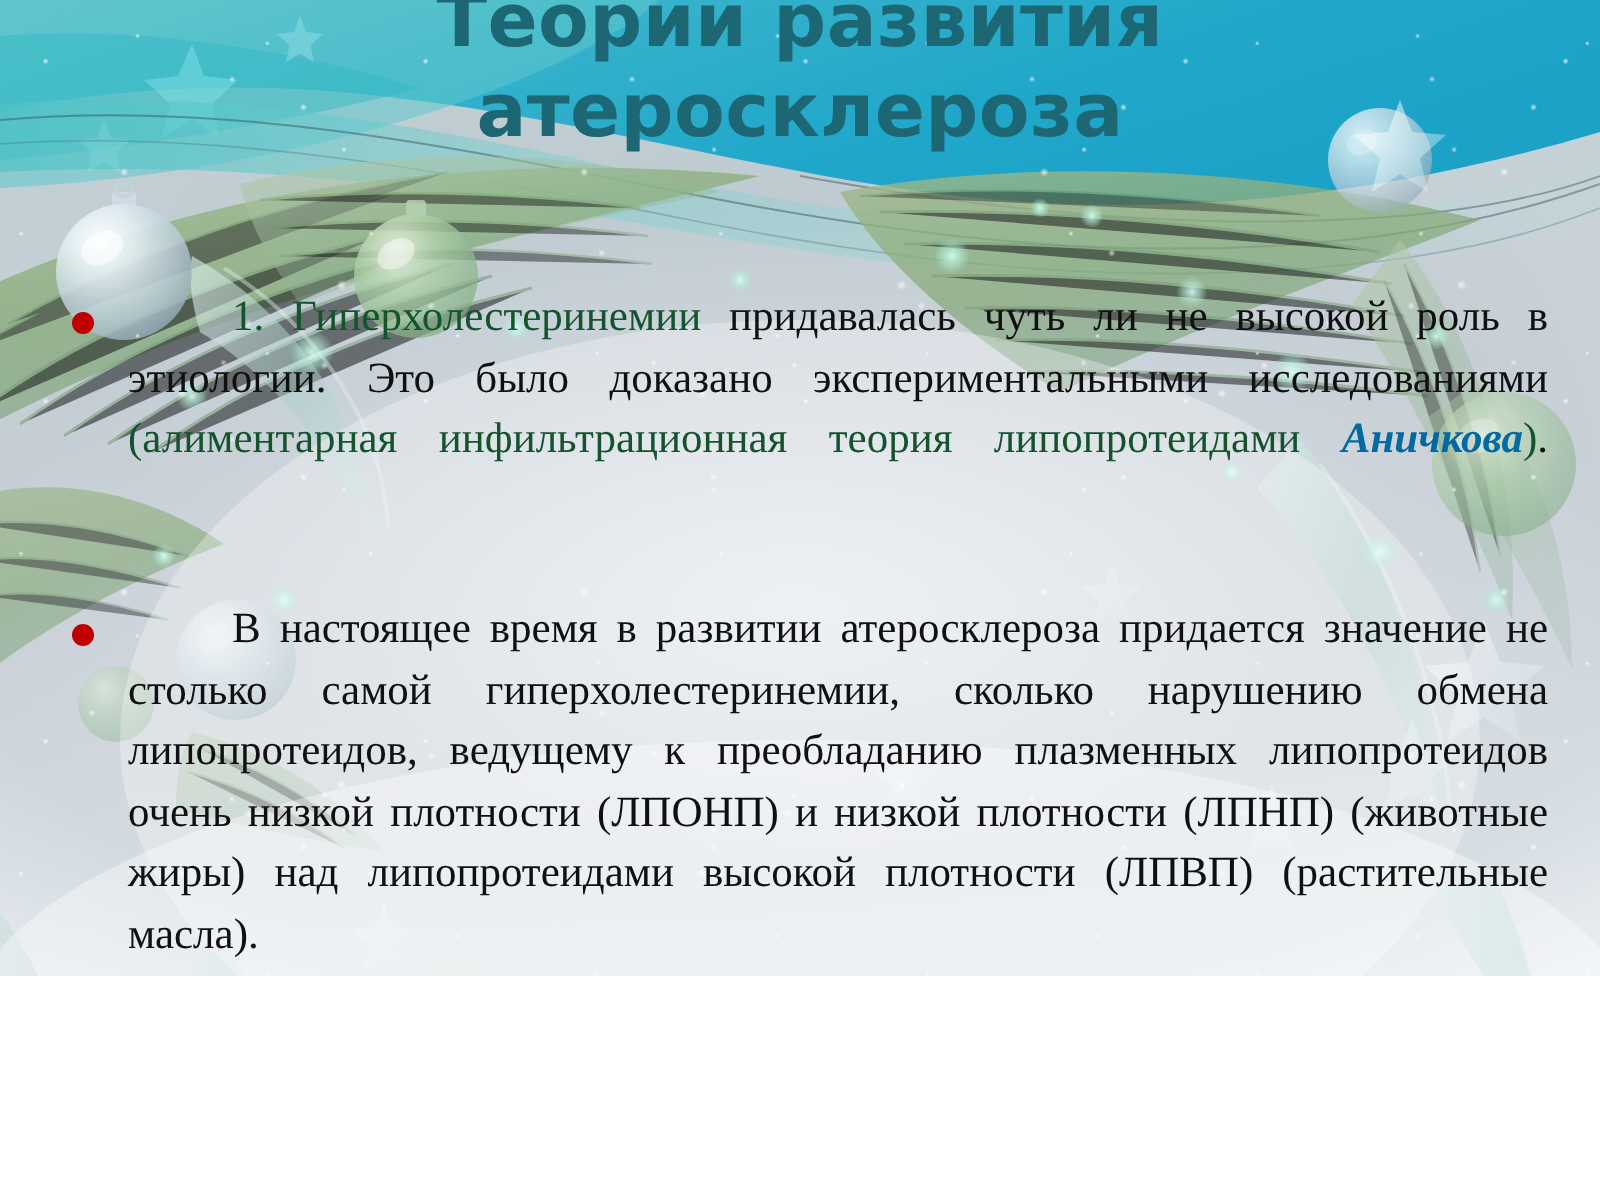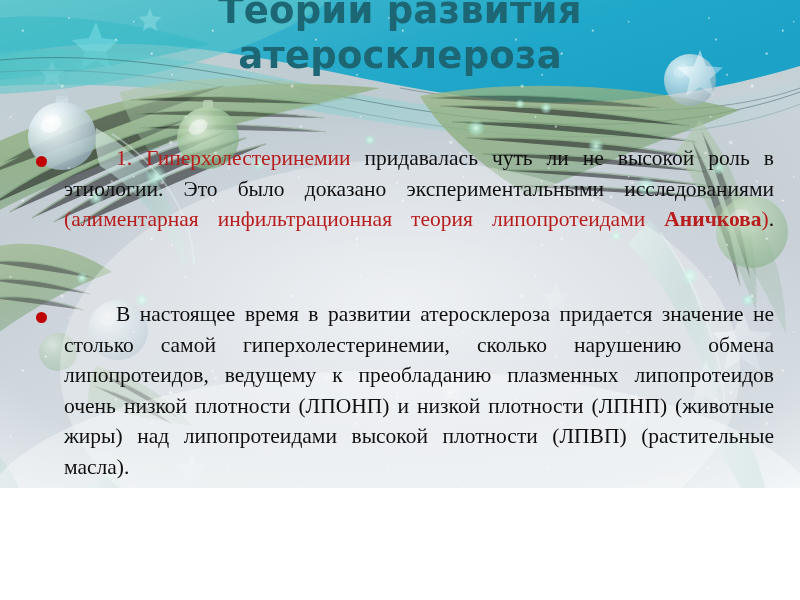--- a/index.html
+++ b/index.html
@@ -116,22 +116,22 @@
     font-family: "Liberation Serif", "DejaVu Serif", serif;
     font-size: 21.5px;
     line-height: 1.42;
     color: #101010;
     text-align: justify;
     text-justify: inter-word;
     text-indent: 52px;
     margin: 0;
   }
 
-  .red { color: #b91c1c; }
-  .red-bold { color: #b91c1c; font-weight: bold; }
+  .red { color: #14532d; }
+  .red-bold { color: #0369a1; font-weight: bold; font-style: italic; }
 
   
   .para::after {
     content: "";
     display: inline-block;
     width: 100%;
   }
   .para.last-natural::after { display: none; }
 </style>
 </head>

